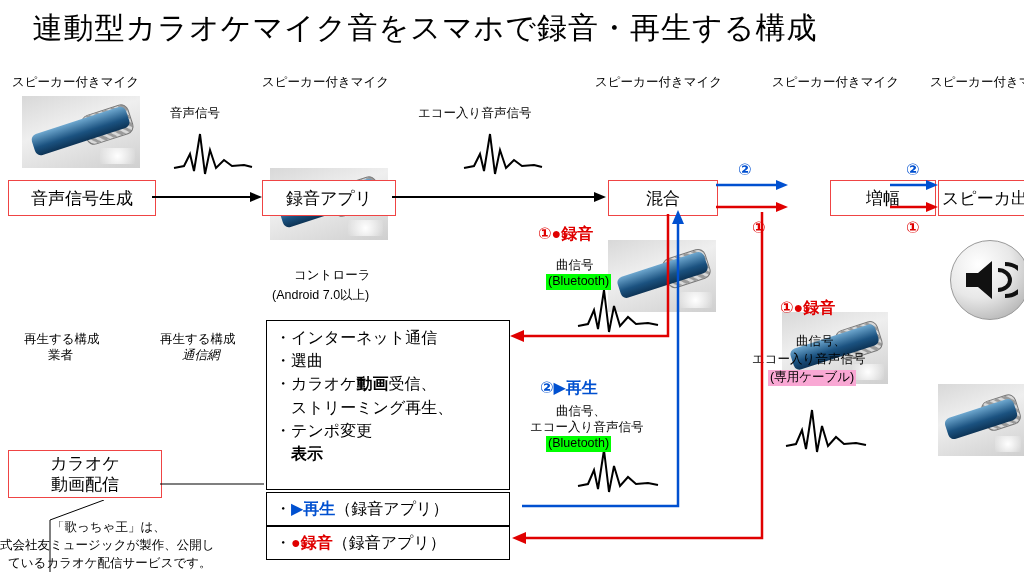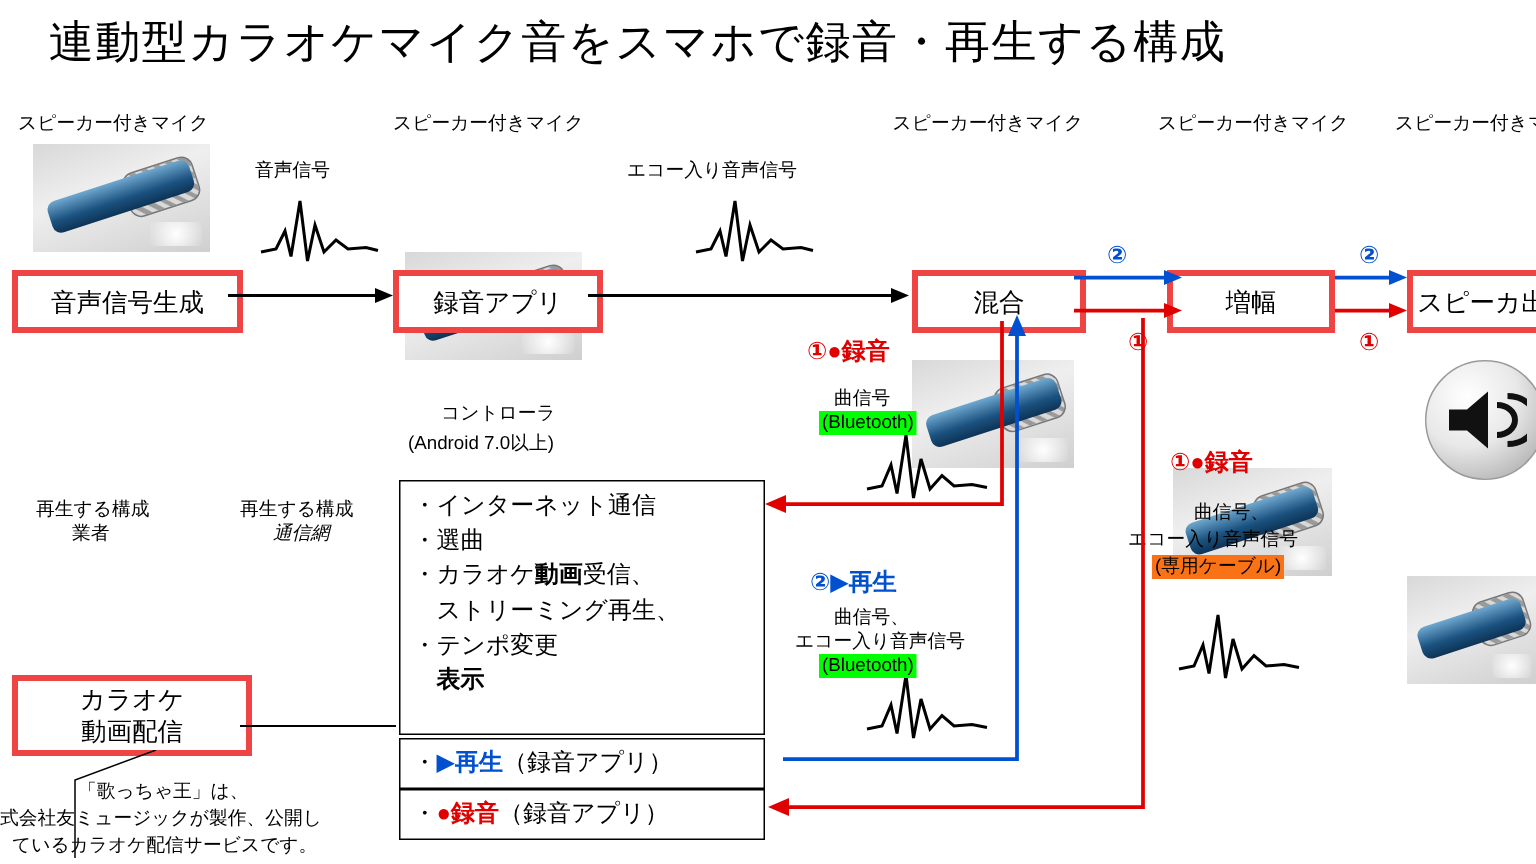--- a/index.html
+++ b/index.html
@@ -2,38 +2,38 @@
 <html><head>
 <meta charset="utf-8">
 <style>
   html,body{margin:0;padding:0;background:#fff;}
   body{width:1024px;height:576px;position:relative;overflow:hidden;
        font-family:"Liberation Sans","DejaVu Sans",sans-serif;color:#000;}
   .abs{position:absolute;}
   .title{top:8px;left:0;width:850px;text-align:center;font-size:30px;letter-spacing:1px;
          font-family:"Liberation Serif","DejaVu Serif",serif;font-weight:400;}
   .cap{font-size:12.5px;white-space:nowrap;}
-  .box{border:4px solid #ef4444;background:#fff;display:flex;align-items:center;
+  .box{border:1px solid #ef4444;background:#fff;display:flex;align-items:center;
        justify-content:center;font-size:17px;white-space:nowrap;}
   .mic{background:linear-gradient(160deg,#d8d8d8 0%,#efefef 40%,#cfcfcf 100%);
        position:relative;overflow:hidden;border:0;}
   .mic .body{position:absolute;left:8%;top:34%;width:84%;height:30%;
        background:linear-gradient(180deg,#4a86b8,#1d4f7c 55%,#123category);
        background:linear-gradient(180deg,#6fa8cf,#1b5280 60%,#0d3355);
        transform:rotate(-18deg);border-radius:6px;}
   .mic .head{position:absolute;left:52%;top:18%;width:40%;height:40%;
        background:repeating-linear-gradient(45deg,#9a9a9a 0 3px,#d9d9d9 3px 6px);
        transform:rotate(-18deg);border-radius:8px;border:1px solid #777;}
   .mic .glow{position:absolute;right:4%;bottom:6%;width:30%;height:22%;
        background:radial-gradient(circle,#fff,rgba(255,255,255,0));}
   .lblred{color:#e00000;font-weight:bold;font-size:16px;white-space:nowrap;}
   .lblblue{color:#0050d0;font-weight:bold;font-size:16px;white-space:nowrap;}
   .sm{font-size:12.5px;white-space:nowrap;text-align:center;line-height:1.25;}
   .green{background:#00ff00;}
-  .yellow{background:#f97316;}
+  .yellow{background:#f9a8d4;}
   .redtxt{color:#e00000;}
   .bluetxt{color:#0050d0;}
   .listbox{border:1px solid #000;background:#fff;font-size:16px;line-height:1.45;
            padding:5px 8px 5px 8px;box-sizing:border-box;}
   .listbox b{font-weight:bold;}
   .speakericon{border-radius:50%;
       background:radial-gradient(circle at 35% 30%,#fff 0%,#e8e8e8 45%,#9d9d9d 100%);
       border:1px solid #9a9a9a;display:flex;align-items:center;justify-content:center;}
   svg{display:block;}
 </style>
@@ -70,21 +70,21 @@
 </div>
 <div class="abs mic" style="left:938px;top:96px;width:86px;height:72px;">
   <div class="head"></div>
     <div class="body"></div>
     <div class="glow"></div>
 </div>
 
 <div class="abs box" style="left:8px;top:180px;width:146px;height:34px;">音声信号生成</div>
 <div class="abs box" style="left:262px;top:180px;width:132px;height:34px;">録音アプリ</div>
 <div class="abs box" style="left:608px;top:180px;width:108px;height:34px;">混合</div>
-<div class="abs box" style="left:778px;top:180px;width:104px;height:34px;">増幅</div>
+<div class="abs box" style="left:830px;top:180px;width:104px;height:34px;">増幅</div>
 <div class="abs box" style="left:938px;top:180px;width:92px;height:34px;">スピーカ出</div>
 
 <svg class="abs" style="left:150px;top:186px;" width="118" height="22">
   <line x1="2" y1="11" x2="104" y2="11" stroke="#000" stroke-width="2"></line>
   <polygon points="112,11 100,6 100,16" fill="#000"></polygon>
 </svg>
 <svg class="abs" style="left:390px;top:186px;" width="224" height="22">
   <line x1="2" y1="11" x2="208" y2="11" stroke="#000" stroke-width="2"></line>
   <polygon points="216,11 204,6 204,16" fill="#000"></polygon>
 </svg>

